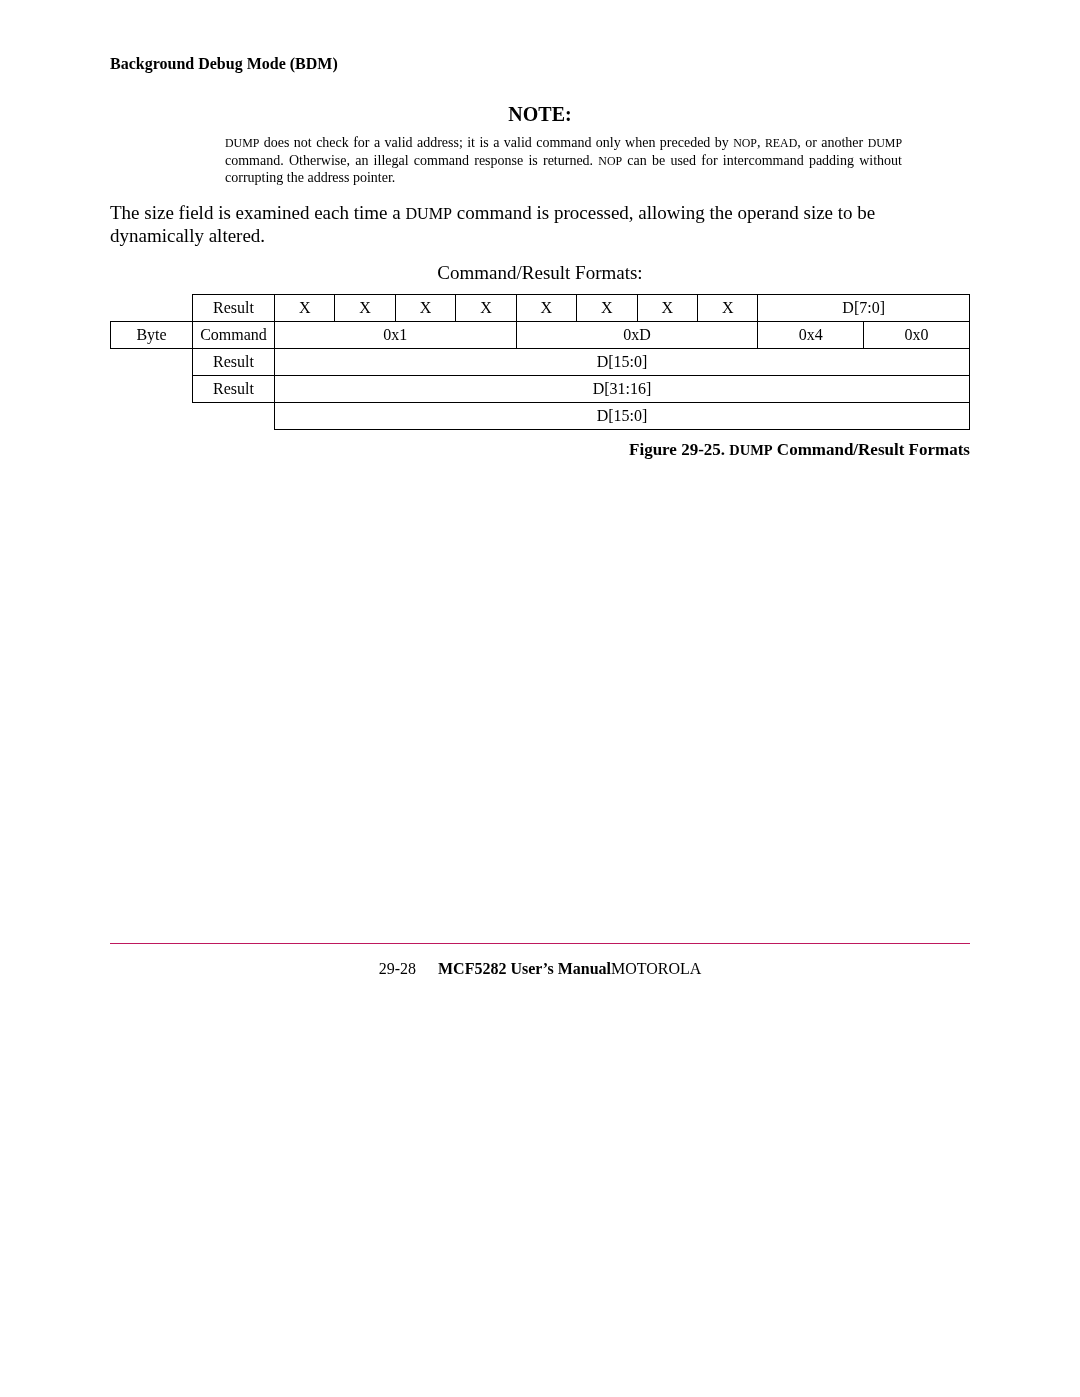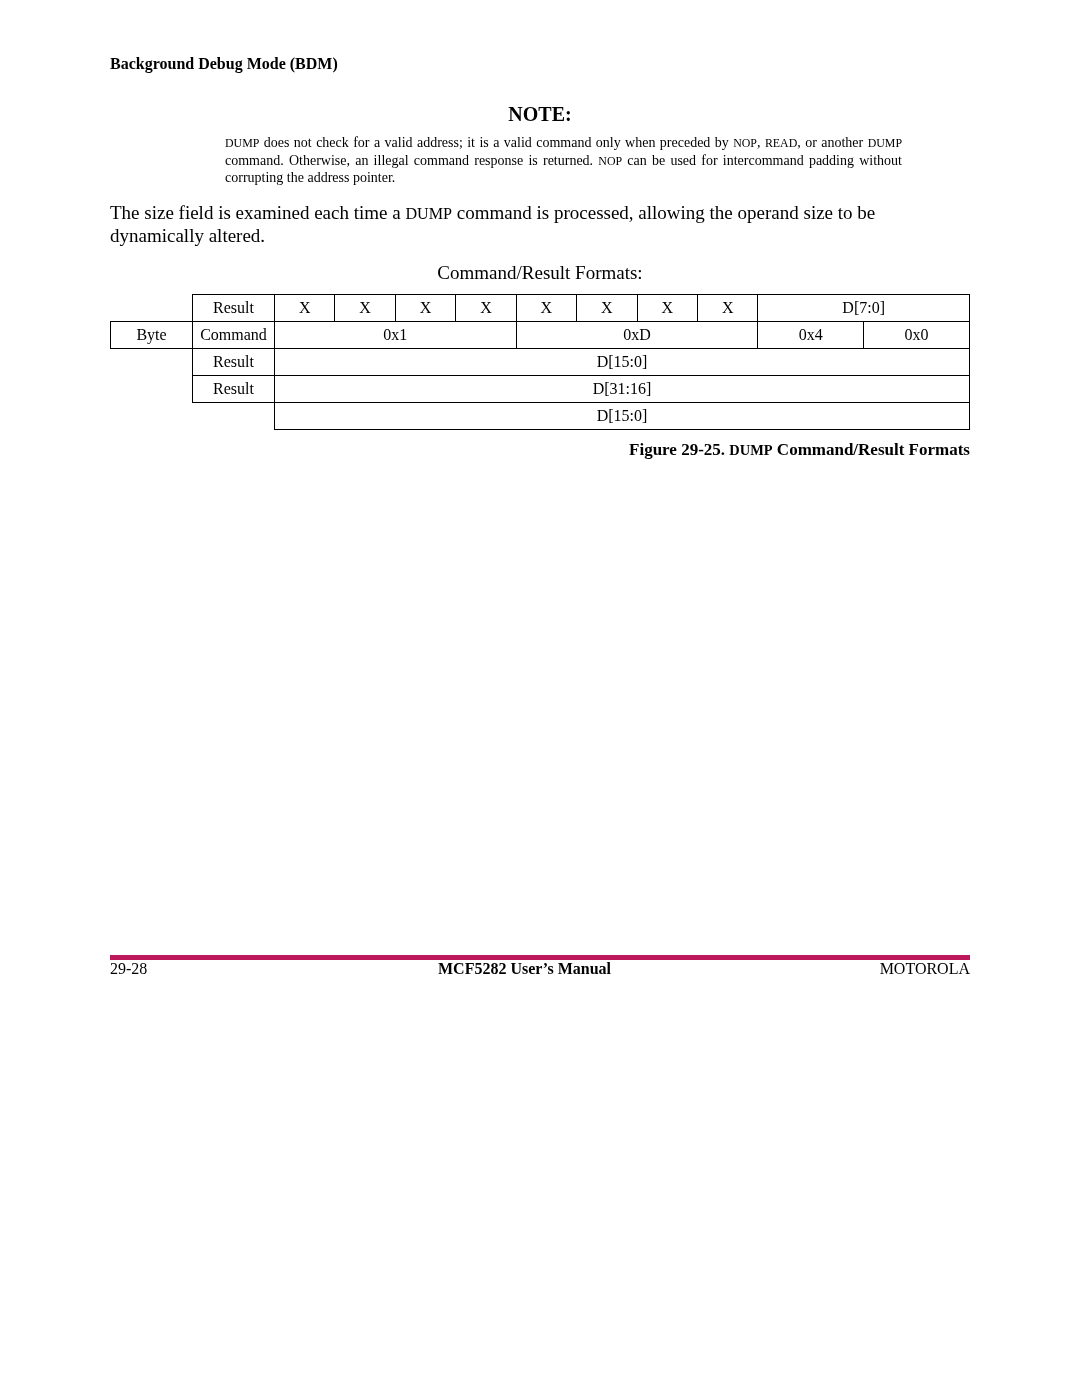--- a/index.html
+++ b/index.html
@@ -86,25 +86,25 @@
     text-align: right;
     font-weight: bold;
     font-size: 17px;
     margin-top: 10px;
   }
   .footer {
     position: absolute;
     bottom: 40px;
     left: 110px;
     right: 110px;
-    border-top: 5px solid #be185d;
-    padding-top: 0;
+    border-top: 1px solid #be185d;
+    padding-top: 16px;
     font-size: 16px;
     display: flex;
-    justify-content: space-between;
+    justify-content: center;
   }
   .footer .mid { font-weight: bold; margin-left: 22px; }
 </style>
 </head>
 <body>
 
 <div class="page">
 
   <div class="header-line">Background Debug Mode (BDM)</div>
 

